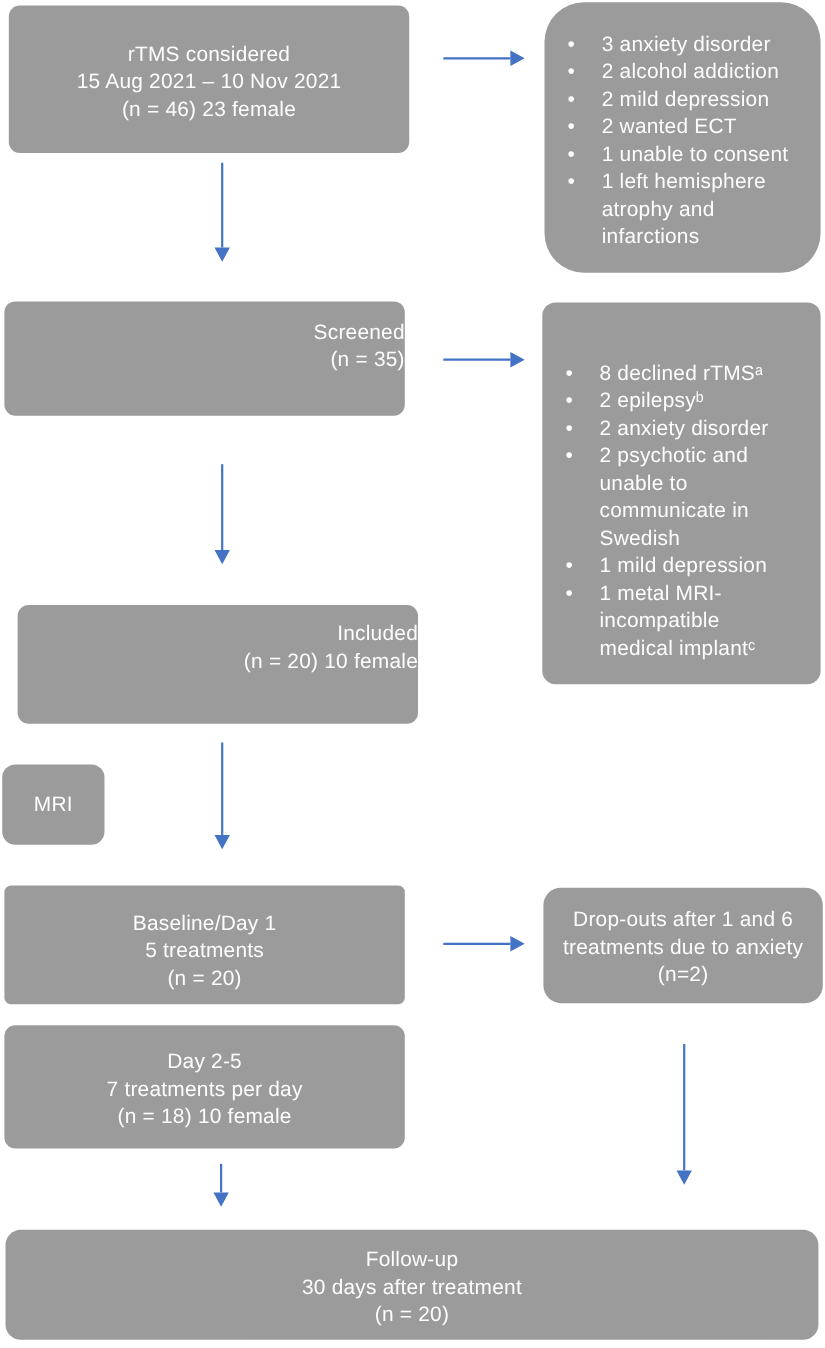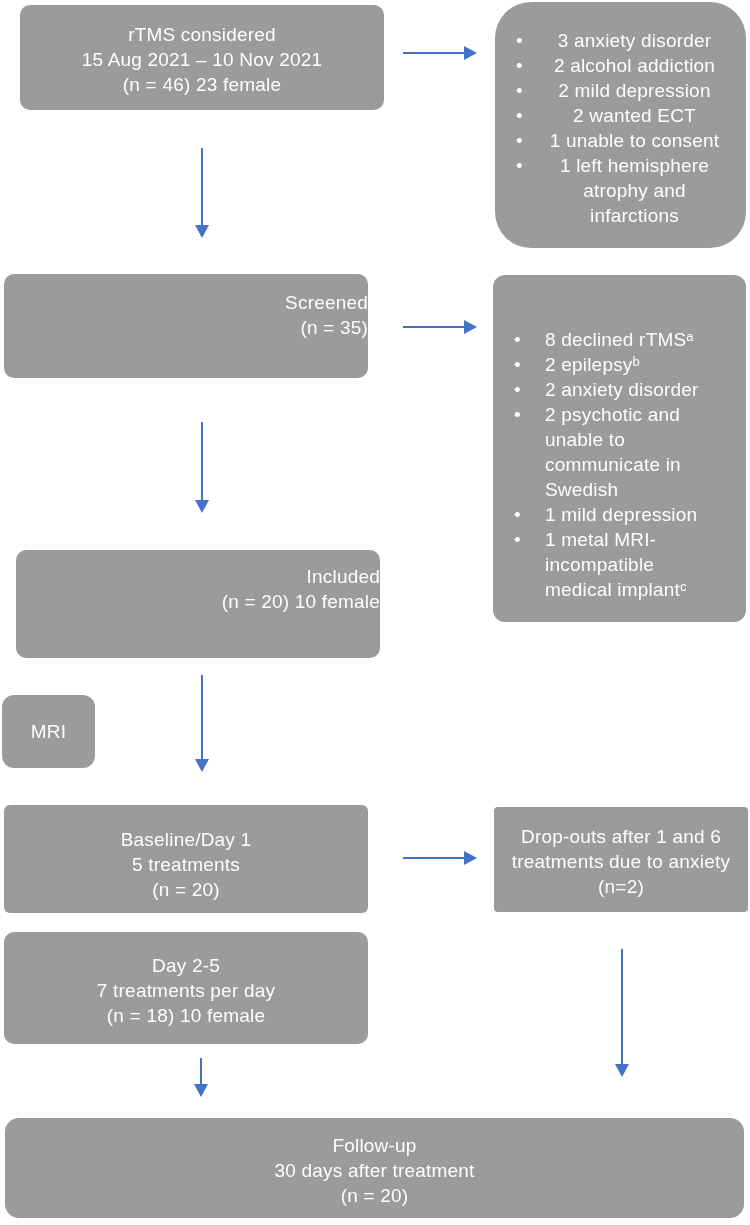--- a/index.html
+++ b/index.html
@@ -61,27 +61,27 @@
     pointer-events: none;
   }
   svg.arrows line { stroke: var(--arrow-blue, #4472c4); stroke-width: 2; }
   svg.arrows polygon { fill: var(--arrow-blue, #4472c4); }
 </style>
 </head>
 <body>
 
 <div class="canvas">
 
-  <div class="box center" style="left:20px; top:5px; width:364px; height:105px; border-radius:10px;">
+  <div class="box center" style="left:8px; top:5px; width:364px; height:134px; border-radius:10px;">
     <div>rTMS considered</div>
     <div>15 Aug 2021 – 10 Nov 2021</div>
     <div>(n = 46) 23 female</div>
   </div>
 
-  <div class="box list" style="left:495px; top:2px; width:251px; height:246px; border-radius:36px; padding-top:26px;text-align:center;">
+  <div class="box list" style="left:495px; top:2px; width:251px; height:246px; border-radius:36px; padding-top:26px;">
     <ul>
       <li>3 anxiety disorder</li>
       <li>2 alcohol addiction</li>
       <li>2 mild depression</li>
       <li>2 wanted ECT</li>
       <li>1 unable to consent</li>
       <li>1 left hemisphere atrophy and infarctions</li>
     </ul>
   </div>
 
@@ -109,21 +109,21 @@
   <div class="box center" style="left:2px; top:695px; width:93px; height:73px; border-radius:12px; padding-top:0;">
     <div>MRI</div>
   </div>
 
   <div class="box center" style="left:4px; top:805px; width:364px; height:108px; border-radius:6px; padding-top:10px;">
     <div>Baseline/Day 1</div>
     <div>5 treatments</div>
     <div>(n = 20)</div>
   </div>
 
-  <div class="box center" style="left:494px; top:807px; width:254px; height:105px; border-radius:4px;">
+  <div class="box center" style="left:494px; top:807px; width:254px; height:105px; border-radius:16px;">
     <div>Drop-outs after 1 and 6</div>
     <div>treatments due to anxiety</div>
     <div>(n=2)</div>
   </div>
 
   <div class="box center" style="left:4px; top:932px; width:364px; height:112px; border-radius:10px;">
     <div>Day 2-5</div>
     <div>7 treatments per day</div>
     <div>(n = 18) 10 female</div>
   </div>

